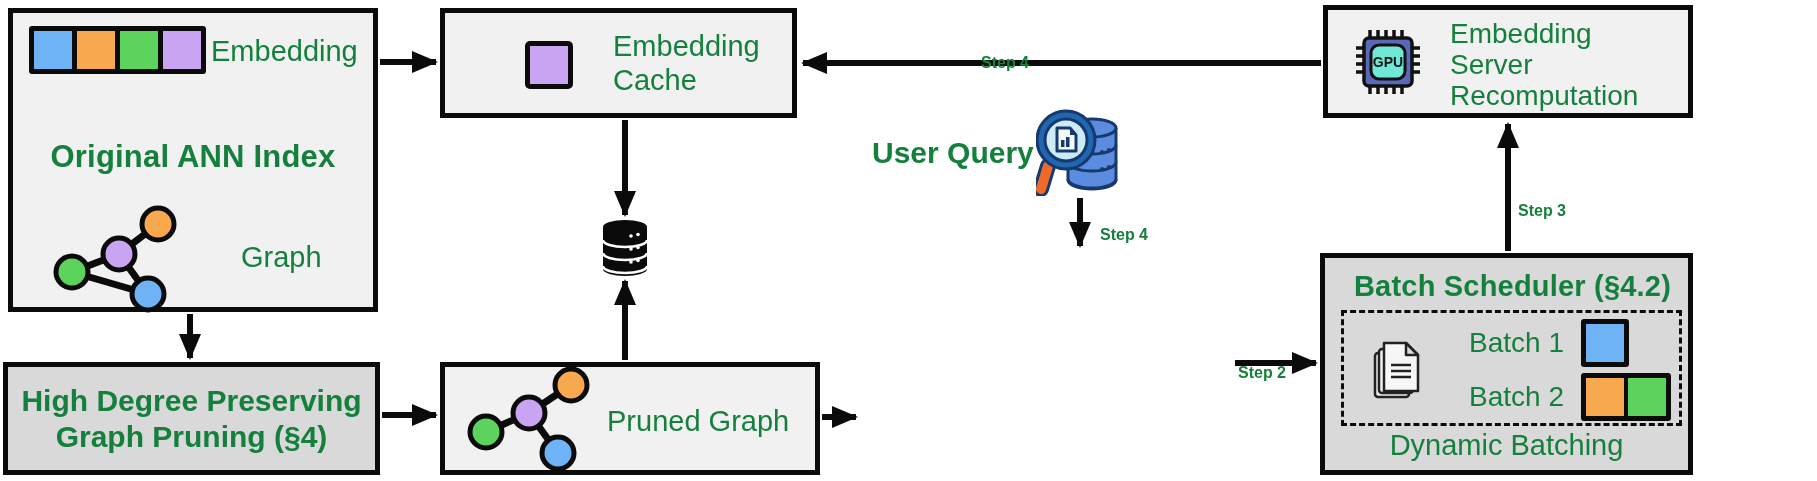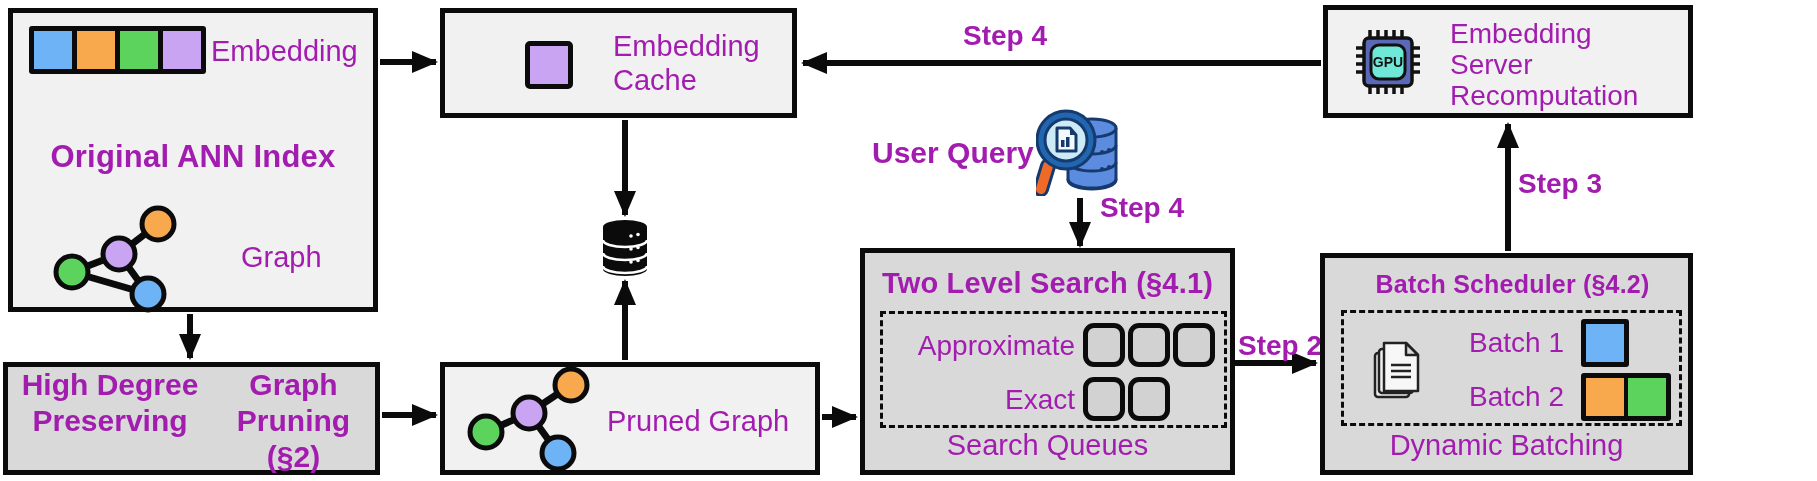--- a/index.html
+++ b/index.html
@@ -1,28 +1,28 @@
 <!DOCTYPE html>
 <html><head>
 <meta charset="utf-8">
 <style>
   html,body{margin:0;padding:0;background:#fff;}
   .stage{
     position:relative;width:1817px;height:481px;background:#fff;overflow:hidden;
-    font-family:"Liberation Sans",sans-serif;color:#a21caf;
+    font-family:"Liberation Sans",sans-serif;color:#15803d;
   }
   .abs{position:absolute;}
   .box{position:absolute;box-sizing:border-box;border:5px solid #0b0b0b;}
   .light{background:#f1f1f1;}
   .gray{background:#d9d9d9;}
   .connectors{position:absolute;left:0;top:0;z-index:1;}
   .box,.abs{z-index:2;}
   .boxtitle{font-weight:700;font-size:31px;letter-spacing:0.2px;}
   .lbl{font-size:29px;}
-  .step{font-weight:700;font-size:28px;white-space:nowrap;}
+  .step{font-weight:700;font-size:16px;white-space:nowrap;margin-top:34px;}
   .center{text-align:center;}
   
   .estrip{position:absolute;display:flex;gap:5px;background:#0b0b0b;padding:5px;border-radius:3px;}
   .estrip .cell{width:38px;height:38px;}
   
   .cachesq{position:absolute;width:48px;height:48px;box-sizing:border-box;border:5px solid #0b0b0b;border-radius:5px;}
   
   .dashed{position:absolute;box-sizing:border-box;border:3px dashed #0b0b0b;}
   
   .slots{position:absolute;display:flex;gap:3px;}
@@ -77,23 +77,23 @@
       <g stroke="#0b0b0b" stroke-width="5">
         <circle cx="115" cy="25" r="16" style="fill: rgb(248, 169, 78);"></circle>
         <circle cx="29" cy="73" r="16" style="fill: rgb(92, 211, 92);"></circle>
         <circle cx="105" cy="95" r="16" style="fill: rgb(109, 179, 245);"></circle>
         <circle cx="76" cy="55" r="16" style="fill: rgb(201, 164, 242);"></circle>
       </g>
     </svg>
     <div class="abs lbl" style="left:228px;top:228px;">Graph</div>
   </div>
 
-  <div class="box gray center" style="left:3px;top:362px;width:377px;height:113px;display:flex;flex-direction:row;justify-content:center;">
+  <div class="box gray center" style="left:3px;top:362px;width:377px;height:113px;display:flex;flex-direction:column;justify-content:center;">
     <div style="font-weight:700;font-size:30px;line-height:36px;">High Degree Preserving</div>
-    <div style="font-weight:700;font-size:30px;line-height:36px;">Graph Pruning (§2)</div>
+    <div style="font-weight:700;font-size:30px;line-height:36px;">Graph Pruning (§4)</div>
   </div>
 
   <div class="box light" style="left:440px;top:8px;width:357px;height:110px;">
     <div class="cachesq" style="left: 80px; top: 28px; background-color: rgb(201, 164, 242);"></div>
     <div class="abs" style="left:168px;top:16px;font-size:29px;line-height:34px;">
       <div>Embedding</div>
       <div>Cache</div>
     </div>
   </div>
 
@@ -147,41 +147,24 @@
       <circle cx="30" cy="36" r="29" stroke="#163a6e" stroke-width="3" style="fill: rgb(33, 102, 176);"></circle>
       <circle cx="30" cy="36" r="21" stroke="#163a6e" stroke-width="3" style="fill: rgb(205, 234, 247);"></circle>
       <path d="M21,24 h13 l6,7 v16 h-19 z" fill="#f2fafd" stroke="#163a6e" stroke-width="3" stroke-linejoin="round"></path>
       <path d="M34,24 v7 h6 z" fill="#163a6e"></path>
       <rect x="25" y="36" width="3.5" height="7" fill="#163a6e"></rect>
       <rect x="30" y="33" width="3.5" height="10" fill="#163a6e"></rect>
     </g>
   </svg>
   <div class="abs step" style="left:1100px;top:192px;">Step 4</div>
 
-  <div class="box gray" style="left:860px;top:248px;width:375px;height:227px;">
-    <div class="abs boxtitle center" style="left:0;right:0;top:14px;font-size:29px;">Two Level Search (§4.1)</div>
-    <div class="dashed" style="left:15px;top:58px;width:347px;height:117px;">
-      <div class="rowlabel" style="left:0;top:16px;width:192px;">Approximate</div>
-      <div class="slots" style="left:200px;top:9px;">
-        <div class="slot"></div>
-        <div class="slot"></div>
-        <div class="slot"></div>
-      </div>
-      <div class="rowlabel" style="left:0;top:70px;width:192px;">Exact</div>
-      <div class="slots" style="left:200px;top:63px;">
-        <div class="slot"></div>
-        <div class="slot"></div>
-      </div>
-    </div>
-    <div class="caption" style="bottom:8px;">Search Queues</div>
-  </div>
   <div class="abs step" style="left:1238px;top:330px;">Step 2</div>
 
   <div class="box gray" style="left:1320px;top:253px;width:373px;height:222px;">
-    <div class="abs boxtitle center" style="left:0;right:0;top:12px;font-size:25px;padding-left:12px;">Batch Scheduler (§4.2)</div>
+    <div class="abs boxtitle center" style="left:0;right:0;top:12px;font-size:29px;padding-left:12px;">Batch Scheduler (§4.2)</div>
     <div class="dashed" style="left:16px;top:52px;width:341px;height:116px;">
       <svg class="abs" style="left:26px;top:26px;" width="52" height="62" viewBox="0 0 52 62">
         <rect x="5" y="14" width="34" height="44" rx="3" fill="#ececec" stroke="#222" stroke-width="2.5"></rect>
         <rect x="9" y="10" width="34" height="44" rx="3" fill="#f2f2f2" stroke="#222" stroke-width="2.5"></rect>
         <path d="M14,4 h22 l12,12 v36 h-34 z" fill="#f7f7f7" stroke="#222" stroke-width="2.5" stroke-linejoin="round"></path>
         <path d="M36,4 v12 h12 z" fill="#dcdcdc" stroke="#222" stroke-width="2.5" stroke-linejoin="round"></path>
         <path d="M21,26 h20 M21,32 h20 M21,38 h20" stroke="#222" stroke-width="2.5"></path>
       </svg>
       <div class="rowlabel" style="left:80px;top:14px;width:140px;">Batch 1</div>
       <div class="bframe" style="left:237px;top:6px;">

